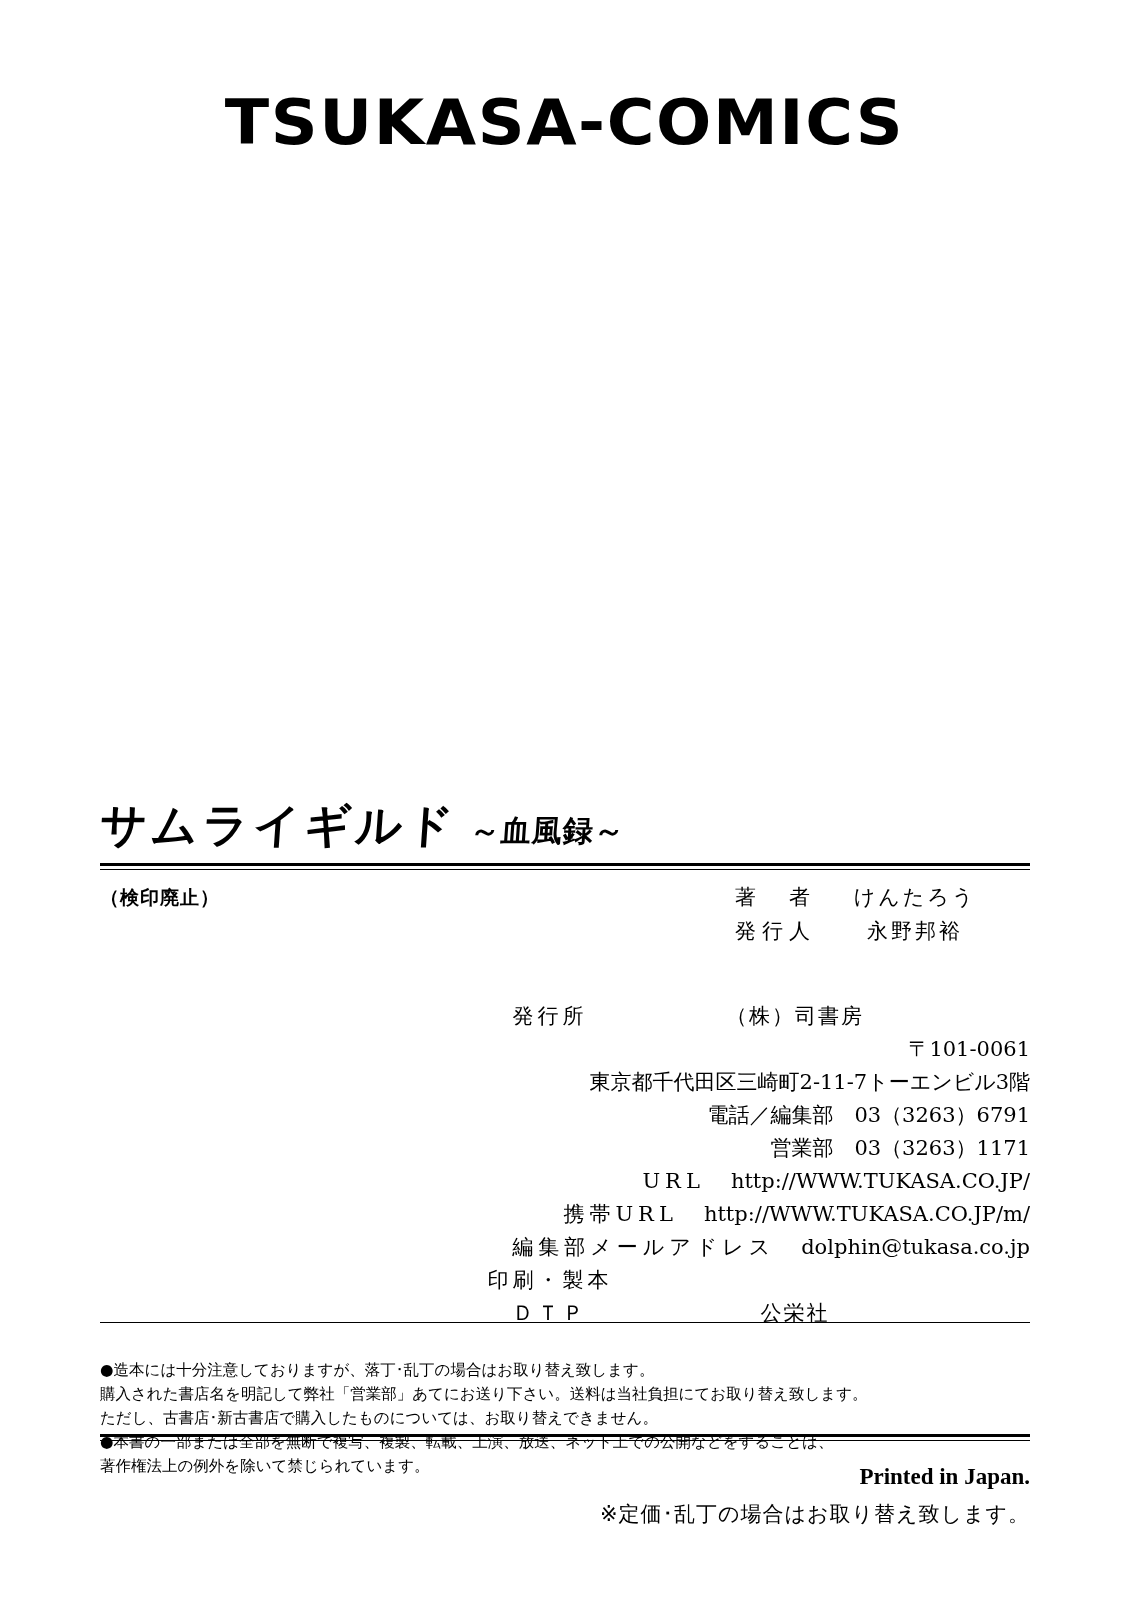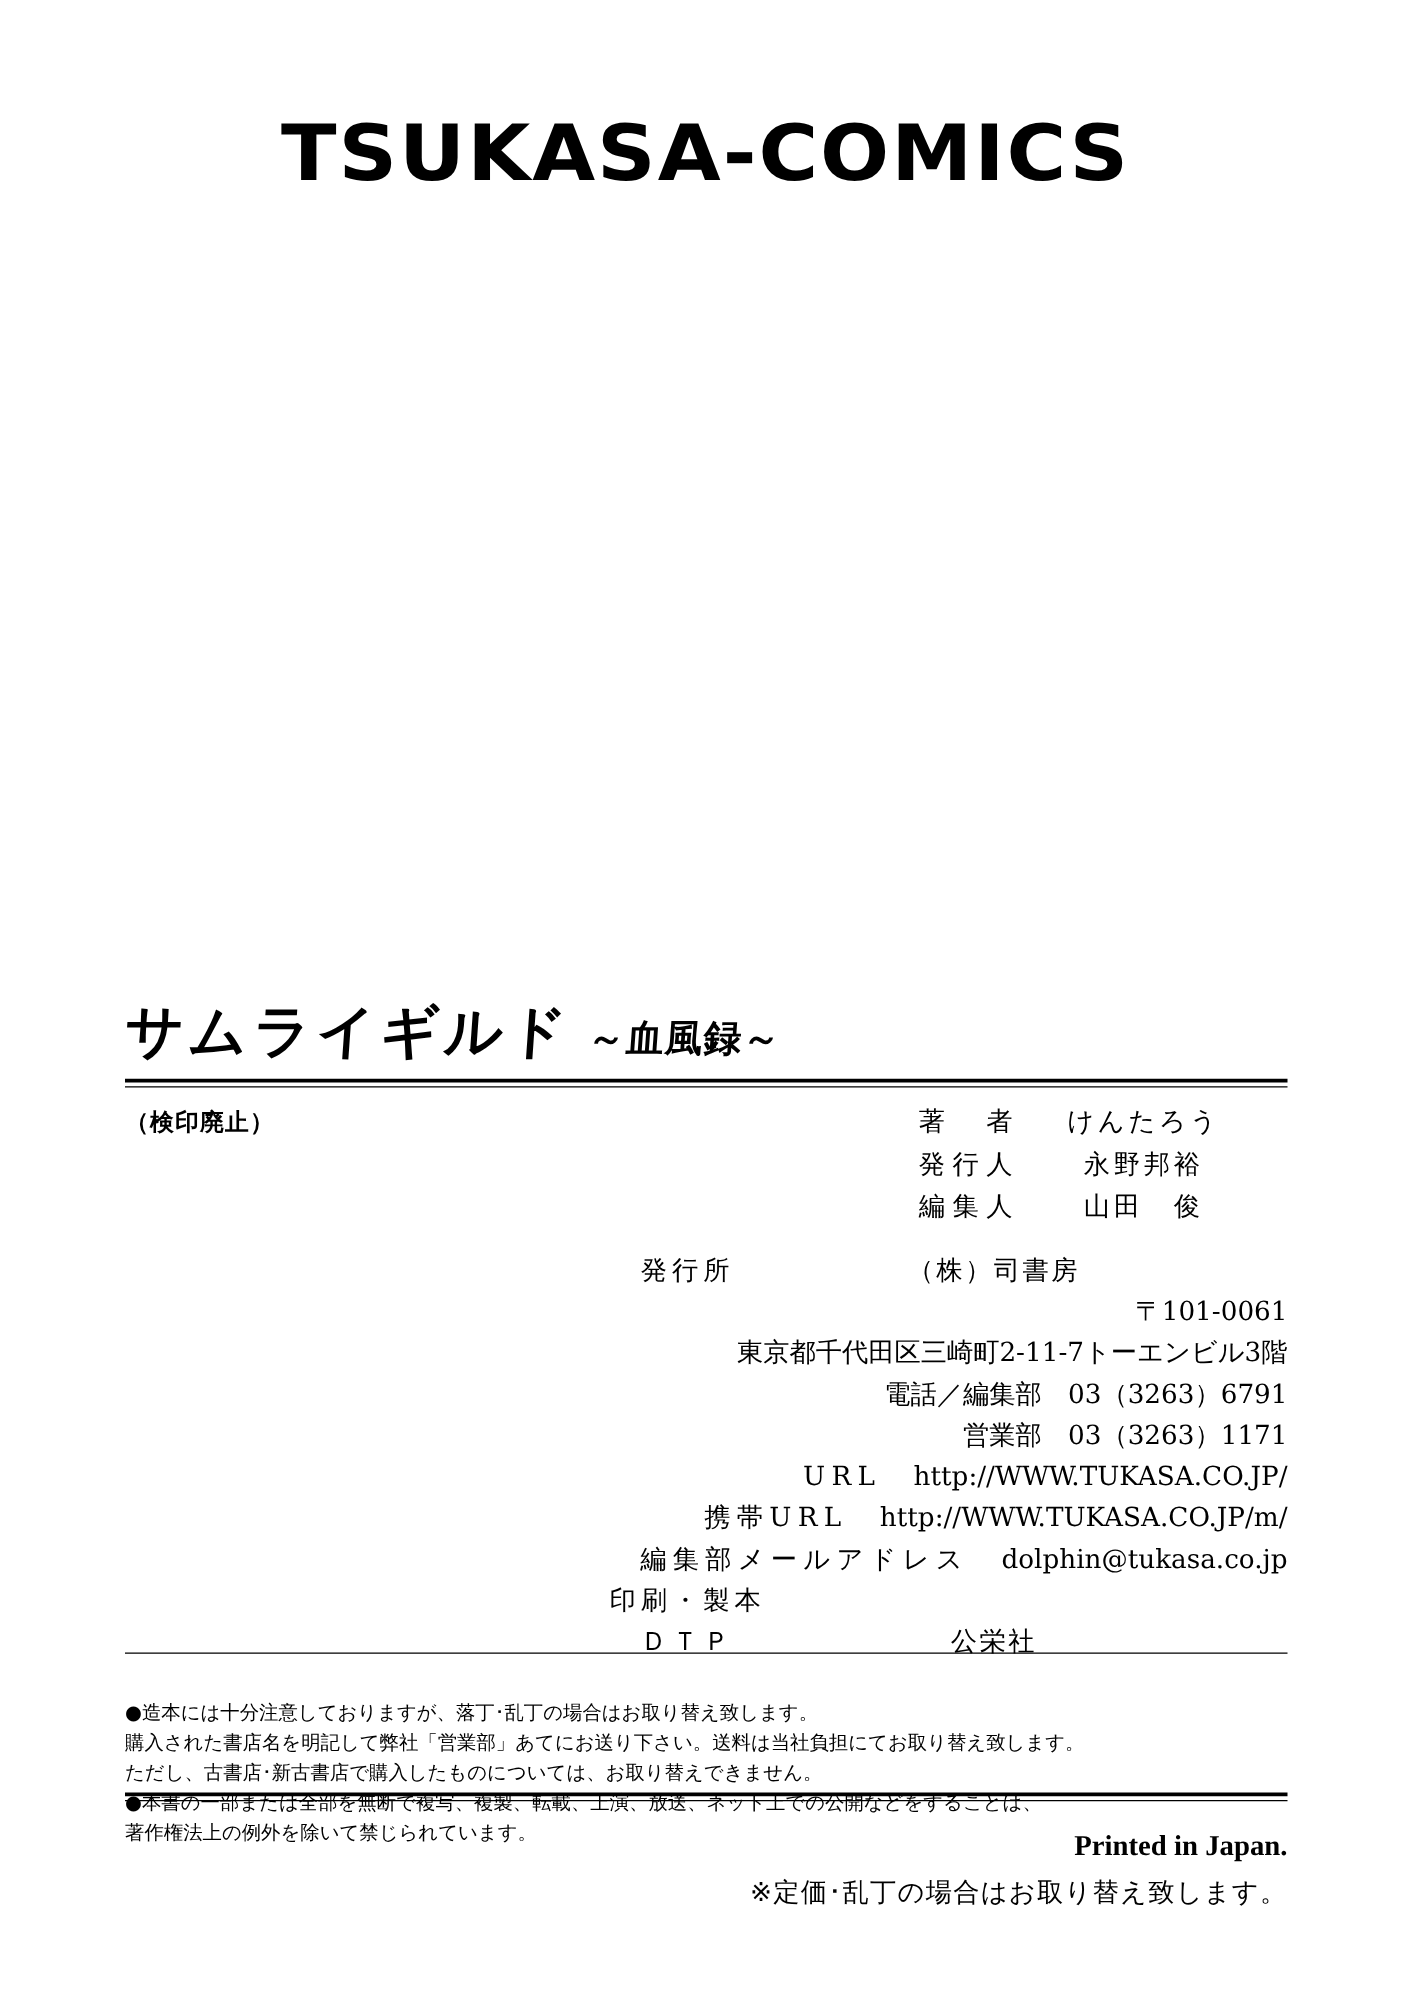--- a/index.html
+++ b/index.html
@@ -200,24 +200,20 @@
 
   <div class="credits">
     <div class="credit-row">
       <span class="credit-label">著　者</span>
       <span class="credit-value">けんたろう</span>
     </div>
     <div class="credit-row">
       <span class="credit-label">発行人</span>
       <span class="credit-value">永野邦裕</span>
     </div>
-    <div class="credit-row">
-      <span class="credit-label">編集人</span>
-      <span class="credit-value">山田　俊</span>
-    </div>
   </div>
 
   <div class="pub-lines">
     <div class="pub-row2">
       <span class="lab">発行所</span>
       <span class="val">（株）司書房</span>
     </div>
     <span class="row">〒101-0061</span>
     <span class="row">東京都千代田区三崎町2-11-7トーエンビル3階</span>
     <span class="row">電話／編集部　03（3263）6791</span>

